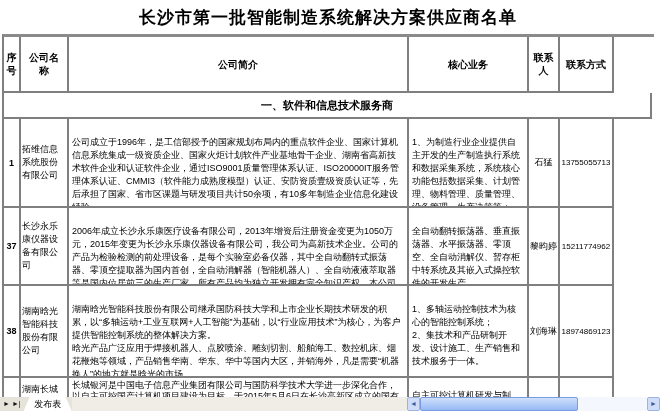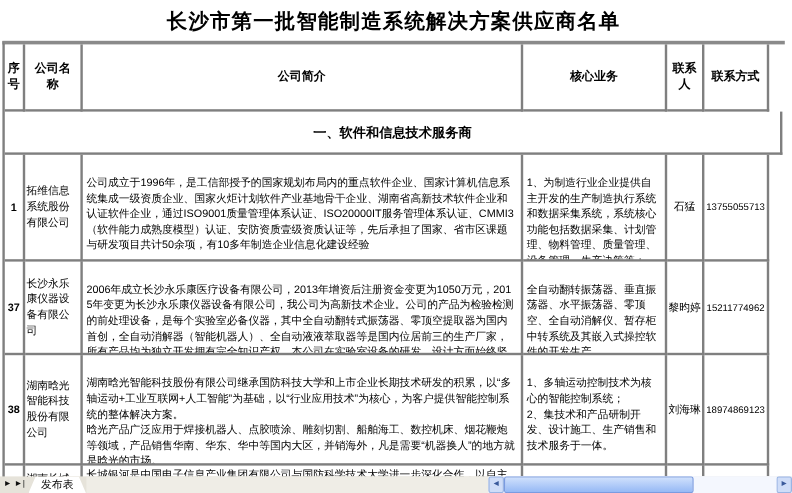--- a/index.html
+++ b/index.html
@@ -13,32 +13,32 @@
   .title-row span { font-size:17px; font-weight:bold; letter-spacing:1px; }
 
   
   .grid { width:652px; margin-left:2px; border-left:2px solid #7f7f7f;
           border-top:3px solid #8a8a8a; }
   .row { display:flex; width:650px; }
   .cell { border-right:2px solid #7f7f7f; border-bottom:2px solid #7f7f7f;
           overflow:hidden; white-space:pre-wrap; word-break:break-all; }
   .c-no      { width:17px; }
   .c-name    { width:48px; }
-  .c-profile { width:367px; }
+  .c-profile { width:340px; }
   .c-core    { width:120px; }
   .c-contact { width:31px; }
   .c-phone   { width:54px; }
 
   
   .header-row { height:56px; }
   .header-row .cell { display:flex; align-items:center; justify-content:center;
           text-align:center; font-weight:bold; font-size:10px; line-height:13px; }
 
   
-  .section-row { height:36px; }
+  .section-row { height:26px; }
   .section-row .cell { width:648px; display:flex; align-items:center;
           justify-content:center; font-weight:bold; font-size:11px; }
 
   
   .r0 { height:89px; } .r1 { height:78px; } .r2 { height:92px; }
   .r3 { height:22px; } .r3 .cell { border-bottom:none; }
   .body-row .c-no { display:flex; align-items:center; justify-content:center;
           font-size:9px; font-weight:bold; }
   .body-row .c-name { display:flex; align-items:center; font-size:9px;
           line-height:13px; padding:18px 1px; }

